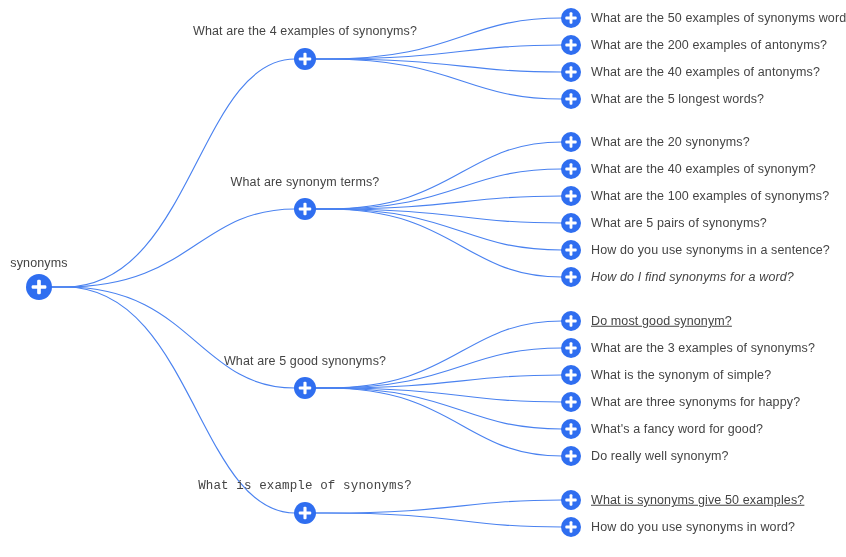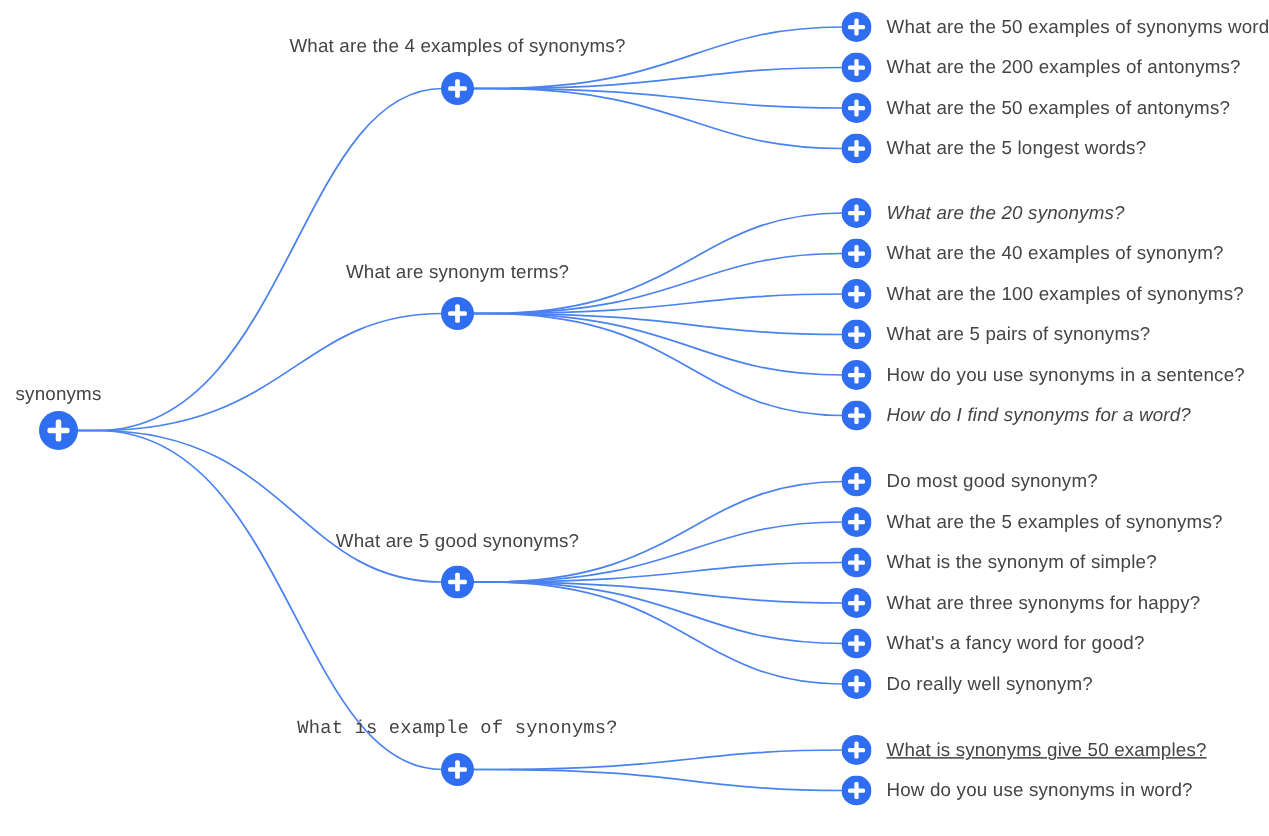--- a/index.html
+++ b/index.html
@@ -112,21 +112,21 @@
         </svg>
       </div>
       <div class="node-label label-right" style="left: 591px; top: 45px;">What are the 200 examples of antonyms?</div>
       <div class="node" style="left: 571px; top: 72px;">
         <svg class="node-circle" width="20" height="20" viewBox="0 0 24 24">
           <circle cx="12" cy="12" r="12" fill="#2f6ef0"></circle>
           <rect x="10.3" y="5.2" width="3.4" height="13.6" rx="1.2" fill="#ffffff"></rect>
           <rect x="5.2" y="10.3" width="13.6" height="3.4" rx="1.2" fill="#ffffff"></rect>
         </svg>
       </div>
-      <div class="node-label label-right" style="left: 591px; top: 72px;">What are the 50 examples of antonyms?</div>
+      <div class="node-label label-right" style="left: 591px; top: 72px;">What are the 40 examples of antonyms?</div>
       <div class="node" style="left: 571px; top: 99px;">
         <svg class="node-circle" width="20" height="20" viewBox="0 0 24 24">
           <circle cx="12" cy="12" r="12" fill="#2f6ef0"></circle>
           <rect x="10.3" y="5.2" width="3.4" height="13.6" rx="1.2" fill="#ffffff"></rect>
           <rect x="5.2" y="10.3" width="13.6" height="3.4" rx="1.2" fill="#ffffff"></rect>
         </svg>
       </div>
       <div class="node-label label-right" style="left: 591px; top: 99px;">What are the 5 longest words?</div>
       <div class="node" style="left: 305px; top: 209px;">
         <svg class="node-circle" width="22" height="22" viewBox="0 0 24 24">
@@ -136,21 +136,21 @@
         </svg>
       </div>
       <div class="node-label label-above" style="left: 305px; top: 188px;">What are synonym terms?</div>
       <div class="node" style="left: 571px; top: 142px;">
         <svg class="node-circle" width="20" height="20" viewBox="0 0 24 24">
           <circle cx="12" cy="12" r="12" fill="#2f6ef0"></circle>
           <rect x="10.3" y="5.2" width="3.4" height="13.6" rx="1.2" fill="#ffffff"></rect>
           <rect x="5.2" y="10.3" width="13.6" height="3.4" rx="1.2" fill="#ffffff"></rect>
         </svg>
       </div>
-      <div class="node-label label-right" style="left: 591px; top: 142px; font-style: italic;">What are the 20 synonyms?</div>
+      <div class="node-label label-right" style="left: 591px; top: 142px;">What are the 20 synonyms?</div>
       <div class="node" style="left: 571px; top: 169px;">
         <svg class="node-circle" width="20" height="20" viewBox="0 0 24 24">
           <circle cx="12" cy="12" r="12" fill="#2f6ef0"></circle>
           <rect x="10.3" y="5.2" width="3.4" height="13.6" rx="1.2" fill="#ffffff"></rect>
           <rect x="5.2" y="10.3" width="13.6" height="3.4" rx="1.2" fill="#ffffff"></rect>
         </svg>
       </div>
       <div class="node-label label-right" style="left: 591px; top: 169px;">What are the 40 examples of synonym?</div>
       <div class="node" style="left: 571px; top: 196px;">
         <svg class="node-circle" width="20" height="20" viewBox="0 0 24 24">
@@ -192,29 +192,29 @@
         </svg>
       </div>
       <div class="node-label label-above" style="left: 305px; top: 367px;">What are 5 good synonyms?</div>
       <div class="node" style="left: 571px; top: 321px;">
         <svg class="node-circle" width="20" height="20" viewBox="0 0 24 24">
           <circle cx="12" cy="12" r="12" fill="#2f6ef0"></circle>
           <rect x="10.3" y="5.2" width="3.4" height="13.6" rx="1.2" fill="#ffffff"></rect>
           <rect x="5.2" y="10.3" width="13.6" height="3.4" rx="1.2" fill="#ffffff"></rect>
         </svg>
       </div>
-      <div class="node-label label-right" style="left: 591px; top: 321px;">Do most good synonym?</div>
+      <div class="node-label label-right" style="left: 591px; top: 321px; text-decoration: underline;">Do most good synonym?</div>
       <div class="node" style="left: 571px; top: 348px;">
         <svg class="node-circle" width="20" height="20" viewBox="0 0 24 24">
           <circle cx="12" cy="12" r="12" fill="#2f6ef0"></circle>
           <rect x="10.3" y="5.2" width="3.4" height="13.6" rx="1.2" fill="#ffffff"></rect>
           <rect x="5.2" y="10.3" width="13.6" height="3.4" rx="1.2" fill="#ffffff"></rect>
         </svg>
       </div>
-      <div class="node-label label-right" style="left: 591px; top: 348px;">What are the 5 examples of synonyms?</div>
+      <div class="node-label label-right" style="left: 591px; top: 348px;">What are the 3 examples of synonyms?</div>
       <div class="node" style="left: 571px; top: 375px;">
         <svg class="node-circle" width="20" height="20" viewBox="0 0 24 24">
           <circle cx="12" cy="12" r="12" fill="#2f6ef0"></circle>
           <rect x="10.3" y="5.2" width="3.4" height="13.6" rx="1.2" fill="#ffffff"></rect>
           <rect x="5.2" y="10.3" width="13.6" height="3.4" rx="1.2" fill="#ffffff"></rect>
         </svg>
       </div>
       <div class="node-label label-right" style="left: 591px; top: 375px;">What is the synonym of simple?</div>
       <div class="node" style="left: 571px; top: 402px;">
         <svg class="node-circle" width="20" height="20" viewBox="0 0 24 24">

